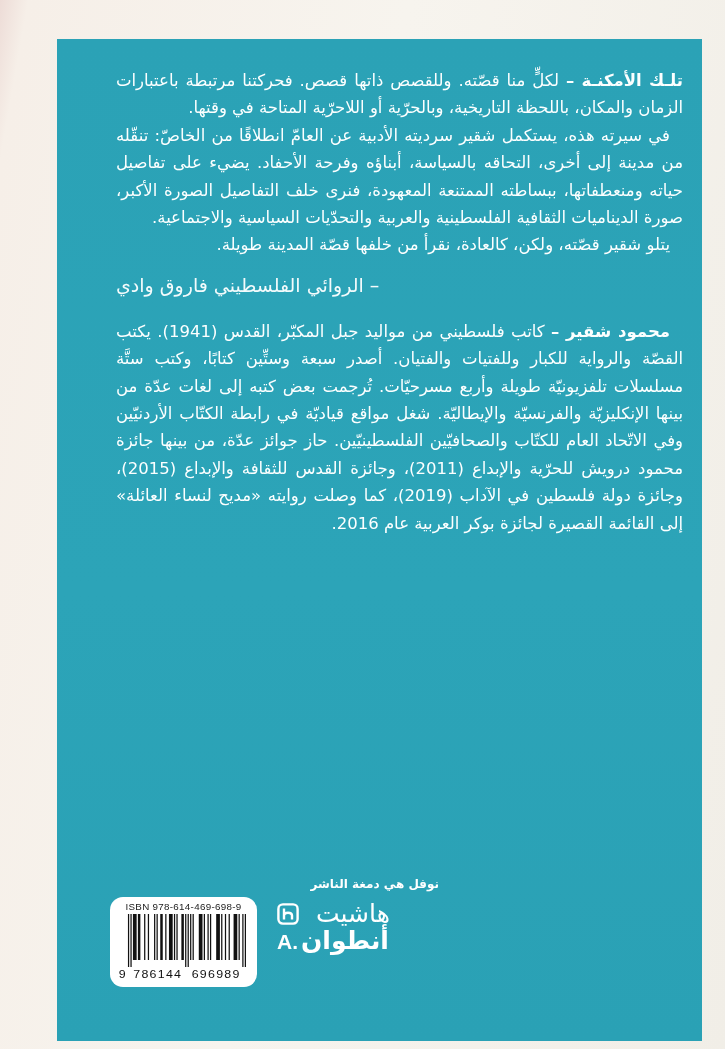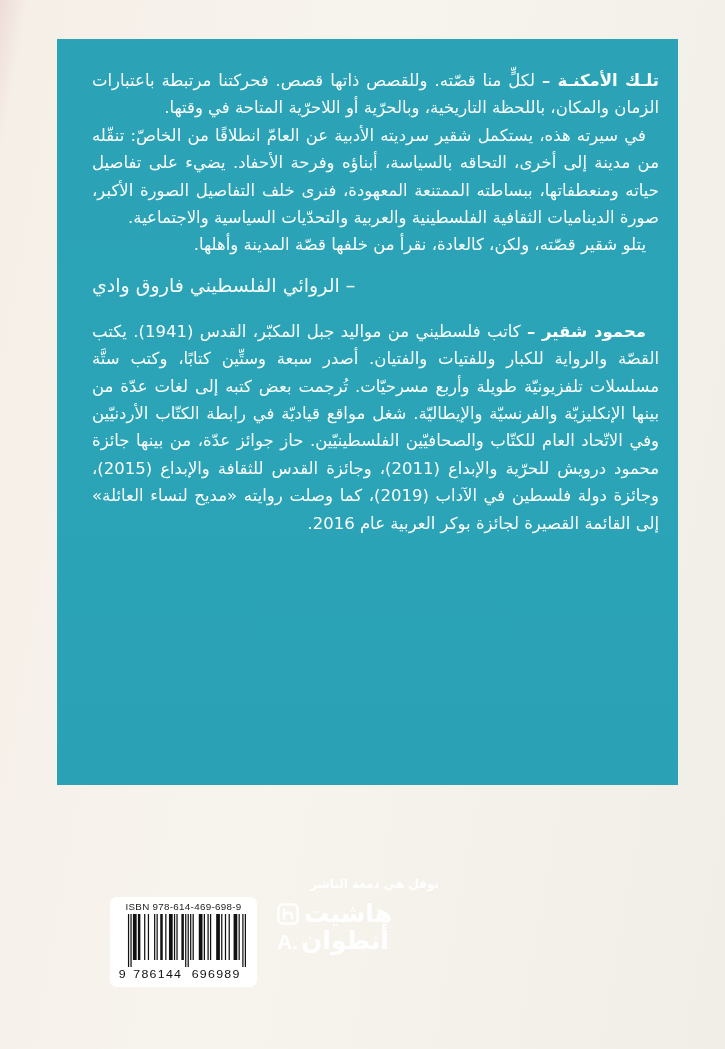--- a/index.html
+++ b/index.html
@@ -2,23 +2,23 @@
 <html lang="ar"><head>
 <meta charset="utf-8">
 <style>
   html,body{margin:0;padding:0;}
   body{
     width:725px;height:1049px;position:relative;overflow:hidden;
     background:linear-gradient(100deg,#eddcd7 0px,#f6efe8 28px,#f7f4ee 45%,#f1eee7 100%);
     font-family:"DejaVu Sans",sans-serif;
   }
   .cover{
-    position:absolute;left:57px;top:39px;width:621px;height:746px;
+    position:absolute;left:57px;top:39px;width:621px;height:1002px;
     background:linear-gradient(180deg,#2ba2b6 0%,#2ca4b8 55%,#2aa1b5 100%);
-    color:#ffffff;direction:rtl;
+    color:#ffffff;direction:rtl;padding-left:24px;
   }
   .content{padding:28px 19px 0 35px;}
   .para{
     margin:0;font-size:16.5px;line-height:27.4px;
     text-align:justify;text-justify:inter-word;
     color:#fcffff;
   }
   .para.indent{text-indent:13px;}
   .para b,.para strong{font-weight:700;}
   .quote{
@@ -28,51 +28,51 @@
   }
   
   .quote{padding-left:0;padding-right:108px;}
   .attribution{
     margin-top:13px;font-size:19px;line-height:26px;
     text-align:left;direction:rtl;color:#f3fbfc;font-weight:400;
   }
   .bio{margin-top:20px;}
   .barcode-box{
     position:absolute;left:53px;top:858px;width:147px;height:90px;
-    background:#ffffff;border-radius:7px;direction:ltr;
+    background:#ffffff;border-radius:13px;direction:ltr;
   }
   .isbn-label{
     position:absolute;top:4px;left:0;width:100%;text-align:center;
     font-family:"Liberation Sans",sans-serif;font-size:9.8px;color:#1c1c1c;
     letter-spacing:.3px;white-space:nowrap;
   }
   .bars-svg{position:absolute;left:8px;top:17px;}
   .publisher{
     position:absolute;left:220px;top:838px;width:162px;direction:rtl;color:#fff;
   }
   .imprint{font-size:12px;font-weight:700;text-align:right;white-space:nowrap;line-height:15px;}
   .logo-line1{direction:ltr;display:flex;align-items:center;gap:5px;margin-top:10px;height:24px;}
-  .logo-line1 .ar{font-size:25px;font-weight:700;line-height:24px;}
+  .logo-line1 .ar{font-size:25px;font-weight:400;line-height:24px;margin-left:12px;}
   .logo-line2{direction:ltr;display:flex;align-items:baseline;gap:3px;margin-top:2px;height:26px;}
   .logo-line2 .amark{font-size:21px;font-weight:800;font-family:"Liberation Sans",sans-serif;line-height:24px;}
   .logo-line2 .ar{font-size:25px;font-weight:700;line-height:26px;}
 </style>
 </head>
 <body>
 
 <div class="cover">
 
   <div class="content">
 
     <p class="para"><strong>تلـك الأمكنـة –</strong> <span>لكلٍّ منا قصّته. وللقصص ذاتها قصص. فحركتنا مرتبطة باعتبارات الزمان والمكان، باللحظة التاريخية، وبالحرّية أو اللاحرّية المتاحة في وقتها.</span></p>
 
 
     <p class="para indent">في سيرته هذه، يستكمل شقير سرديته الأدبية عن العامّ انطلاقًا من الخاصّ: تنقّله من مدينة إلى أخرى، التحاقه بالسياسة، أبناؤه وفرحة الأحفاد. يضيء على تفاصيل حياته ومنعطفاتها، ببساطته الممتنعة المعهودة، فنرى خلف التفاصيل الصورة الأكبر، صورة الديناميات الثقافية الفلسطينية والعربية والتحدّيات السياسية والاجتماعية.</p>
 
-    <p class="para indent">يتلو شقير قصّته، ولكن، كالعادة، نقرأ من خلفها قصّة المدينة وأهلها.</p>
+    <p class="para indent">يتلو شقير قصّته، ولكن، كالعادة، نقرأ من خلفها قصّة المدينة طويلة.</p>
 
 
     <div class="attribution">– الروائي الفلسطيني فاروق وادي</div>
 
     <p class="para indent bio"><strong>محمود شقير –</strong> <span>كاتب فلسطيني من مواليد جبل المكبّر، القدس (1941). يكتب القصّة والرواية للكبار وللفتيات والفتيان. أصدر سبعة وستِّين كتابًا، وكتب ستَّة مسلسلات تلفزيونيّة طويلة وأربع مسرحيّات. تُرجمت بعض كتبه إلى لغات عدّة من بينها الإنكليزيّة والفرنسيّة والإيطاليّة. شغل مواقع قياديّة في رابطة الكتّاب الأردنيّين وفي الاتّحاد العام للكتّاب والصحافيّين الفلسطينيّين. حاز جوائز عدّة، من بينها جائزة محمود درويش للحرّية والإبداع (2011)، وجائزة القدس للثقافة والإبداع (2015)، وجائزة دولة فلسطين في الآداب (2019)، كما وصلت روايته «مديح لنساء العائلة» إلى القائمة القصيرة لجائزة بوكر العربية عام 2016.</span></p>
 
   </div>
 
   <div class="barcode-box">
     <div class="isbn-label">ISBN 978-614-469-698-9</div>

